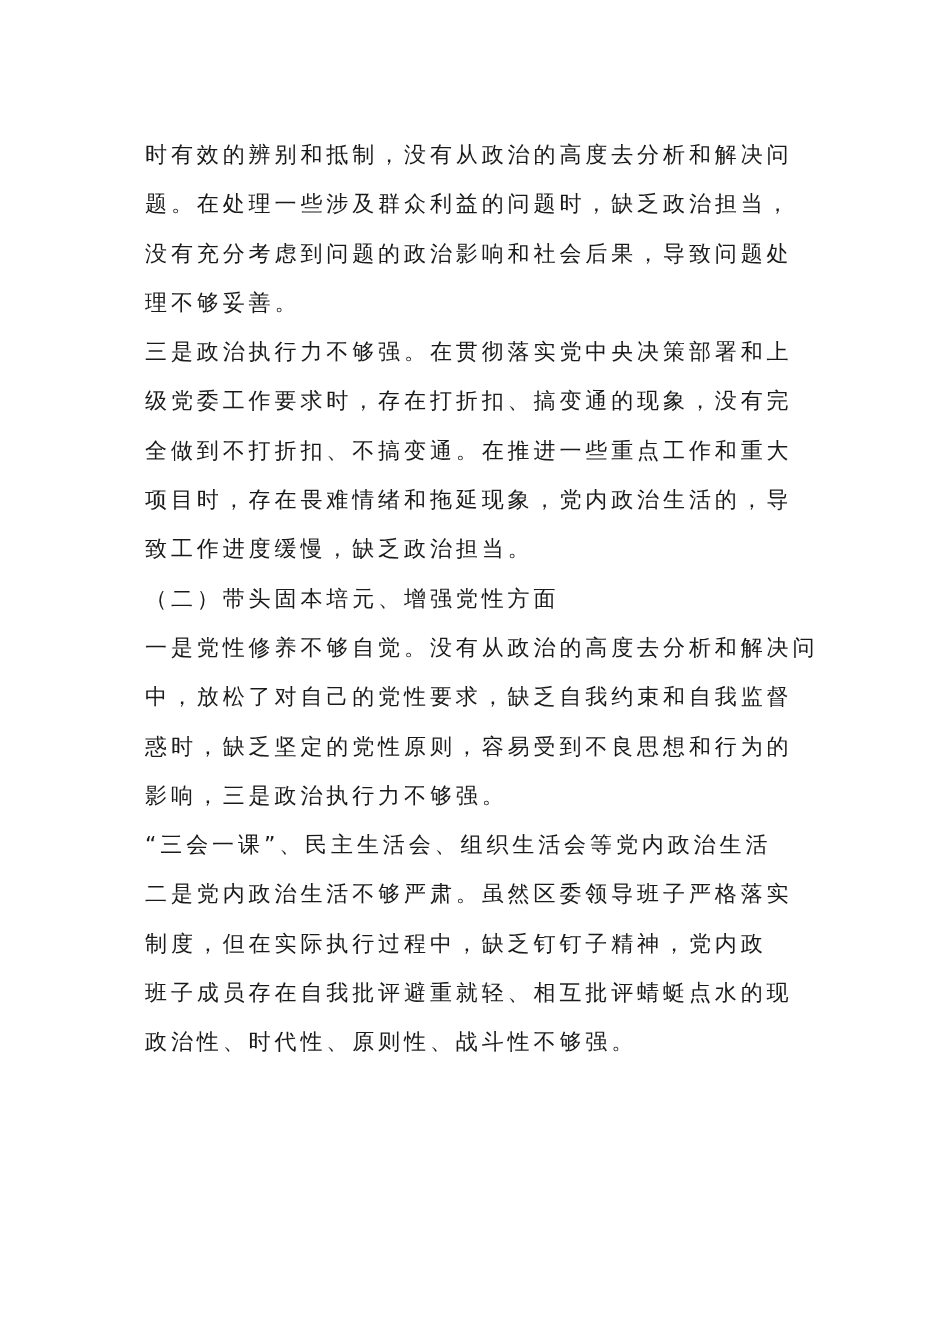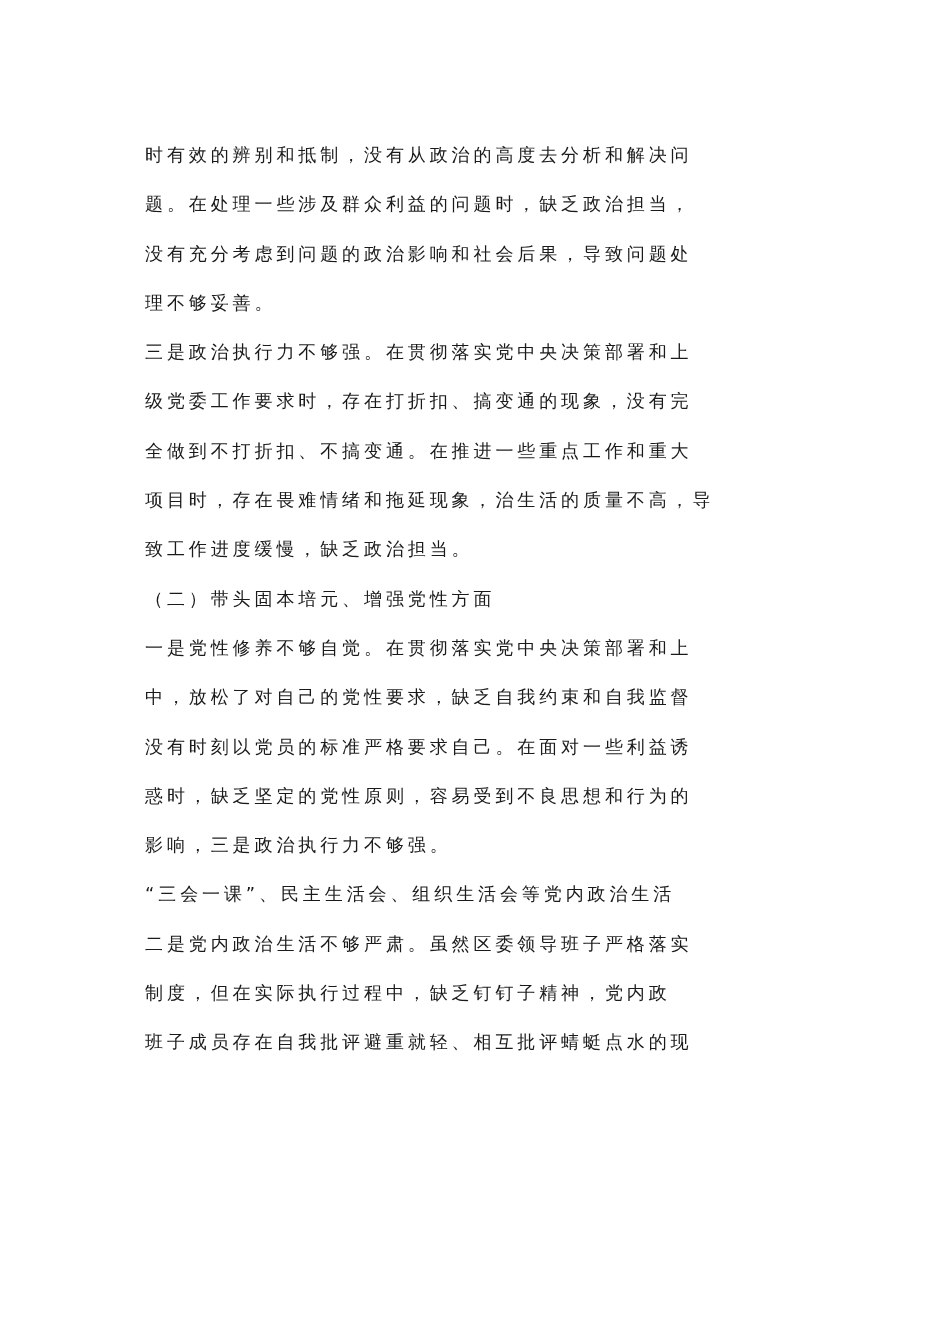--- a/index.html
+++ b/index.html
@@ -1,45 +1,45 @@
 <!DOCTYPE html>
 <html><head>
 <meta charset="utf-8">
 <style>
   html, body { margin: 0; padding: 0; background: #ffffff; }
   body { width: 950px; height: 1344px; position: relative; overflow: hidden; }
   .page { position: absolute; left: 0; top: 0; width: 950px; height: 1344px; background: #fff; }
   .content {
     position: absolute; left: 145px; top: 130px; width: 662px;
     font-family: "DejaVu Sans", sans-serif;
-    font-size: 18px; color: #1a1a1a;
+    font-size: 22px; color: #1a1a1a;
   }
   .line {
     height: 49.3px; line-height: 49.3px; white-space: nowrap;
     letter-spacing: 3.9px; overflow: visible;
   }
 </style>
 </head>
 <body>
 
 <div class="page">
   <div class="content">
     <div class="line">时有效的辨别和抵制，没有从政治的高度去分析和解决问</div>
     <div class="line">题。在处理一些涉及群众利益的问题时，缺乏政治担当，</div>
     <div class="line">没有充分考虑到问题的政治影响和社会后果，导致问题处</div>
     <div class="line">理不够妥善。</div>
     <div class="line">三是政治执行力不够强。在贯彻落实党中央决策部署和上</div>
     <div class="line">级党委工作要求时，存在打折扣、搞变通的现象，没有完</div>
     <div class="line">全做到不打折扣、不搞变通。在推进一些重点工作和重大</div>
-    <div class="line">项目时，存在畏难情绪和拖延现象，治生活的质量不高，导</div>
+    <div class="line">项目时，存在畏难情绪和拖延现象，党内政治生活的，导</div>
     <div class="line">致工作进度缓慢，缺乏政治担当。</div>
     <div class="line">（二）带头固本培元、增强党性方面</div>
-    <div class="line">一是党性修养不够自觉。在贯彻落实党中央决策部署和上</div>
+    <div class="line">一是党性修养不够自觉。没有从政治的高度去分析和解决问</div>
     <div class="line">中，放松了对自己的党性要求，缺乏自我约束和自我监督</div>
-    <div class="line">没有时刻以党员的标准严格要求自己。在面对一些利益诱</div>
     <div class="line">惑时，缺乏坚定的党性原则，容易受到不良思想和行为的</div>
     <div class="line">影响，三是政治执行力不够强。</div>
     <div class="line">“三会一课”、民主生活会、组织生活会等党内政治生活</div>
     <div class="line">二是党内政治生活不够严肃。虽然区委领导班子严格落实</div>
     <div class="line">制度，但在实际执行过程中，缺乏钉钉子精神，党内政</div>
     <div class="line">班子成员存在自我批评避重就轻、相互批评蜻蜓点水的现</div>
+    <div class="line">政治性、时代性、原则性、战斗性不够强。</div>
   </div>
 </div>
 
 </body></html>

